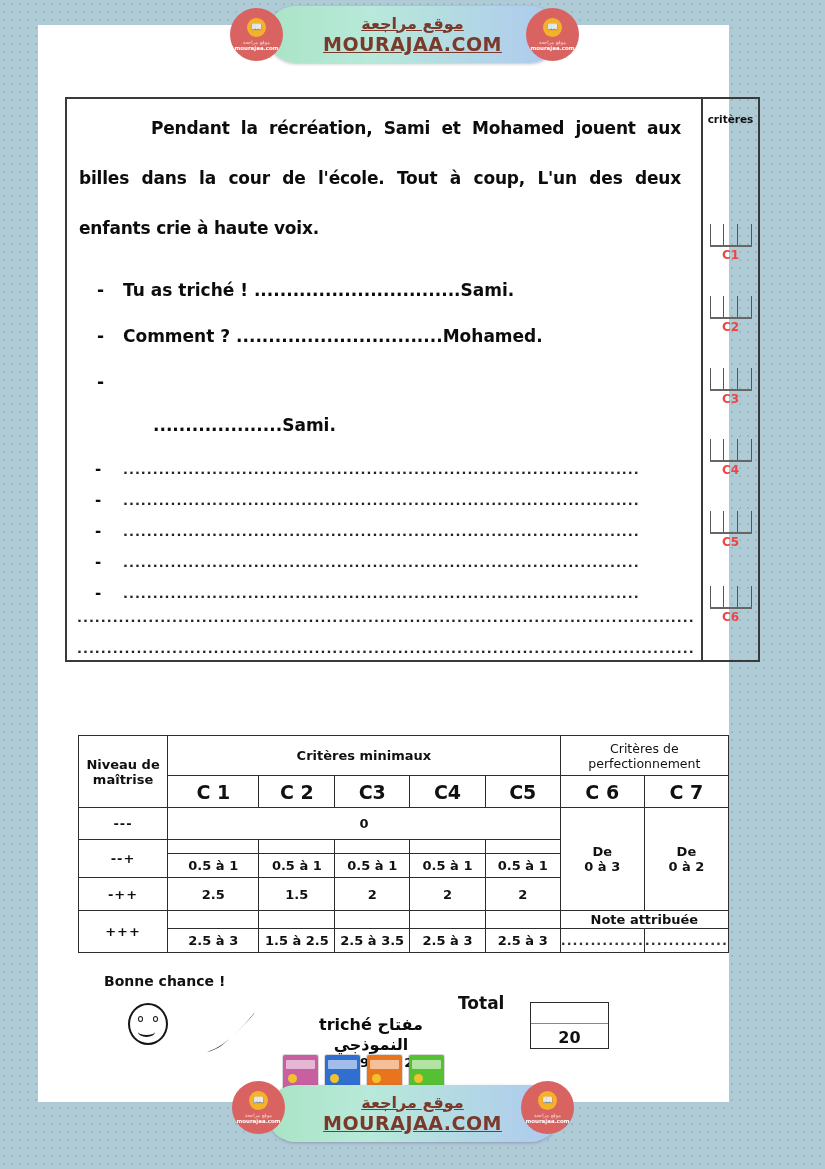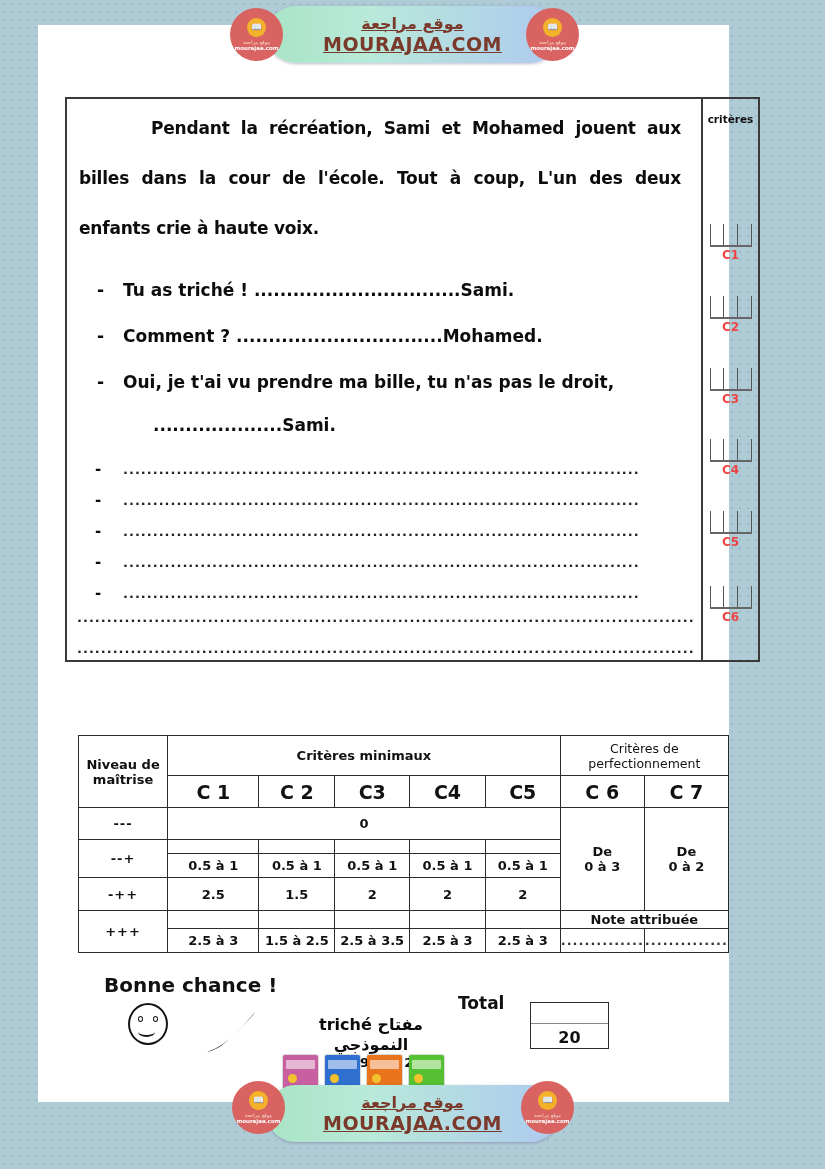--- a/index.html
+++ b/index.html
@@ -55,21 +55,21 @@
   table.notes .h2 th{height:31px;font-size:19px;}
   .rowlabel{font-size:13px;letter-spacing:1px;}
   .thin td{height:13px;}
   .val td{height:23px;}
   .r3 td{height:31px;}
   .r6 td{height:32px;}
   .note-attr{font-size:13.5px;}
   .note-dots{font-size:10px;letter-spacing:1px;color:#333;}
 
   
-  .bonne{position:absolute;left:66px;top:948px;font-size:20px;font-weight:bold;color:#111;}
+  .bonne{position:absolute;left:66px;top:948px;font-size:14px;font-weight:bold;color:#111;}
   .smiley{position:absolute;left:90px;top:978px;width:36px;height:38px;border:2px solid #151515;border-radius:50%;}
   .eye{position:absolute;top:11px;width:5px;height:6px;border:1.5px solid #151515;border-radius:50%;box-sizing:border-box;}
   .eye.l{left:8px;} .eye.r{right:8px;}
   .mouth{position:absolute;left:8px;bottom:6px;width:17px;height:8px;border-bottom:2px solid #151515;border-radius:0 0 50% 50%;}
   .swoosh{position:absolute;left:165px;top:985px;}
   .series{position:absolute;left:243px;top:990px;width:180px;text-align:center;color:#0a0a0a;}
   .series .ar-title{font-size:16px;font-weight:bold;line-height:20px;}
   .series .phone{font-size:13px;font-weight:bold;letter-spacing:2px;line-height:15px;}
   .books{position:absolute;left:245px;top:1030px;display:flex;gap:7px;}
   .book{width:35px;height:46px;border-radius:2px;position:relative;box-shadow:0 0 0 1px rgba(0,0,0,.15);}
@@ -93,21 +93,20 @@
         <div class="dlg-row">
           <span class="dash">-</span>
           <span>Tu as triché ! ................................Sami.</span>
         </div>
         <div class="dlg-row">
           <span class="dash">-</span>
           <span>Comment ? ................................Mohamed.</span>
         </div>
         <div class="dlg-row">
           <span class="dash">-</span>
-          <span>Oui, je t'ai vu prendre ma bille, tu n'as pas le droit,</span>
         </div>
         <div class="dlg-cont">....................Sami.</div>
       </div>
       <div class="answers">
         <div class="ans-row">
           <span class="dash">-</span>
           <span class="dots">..........................................................................................................</span>
         </div>
         <div class="ans-row">
           <span class="dash">-</span>

